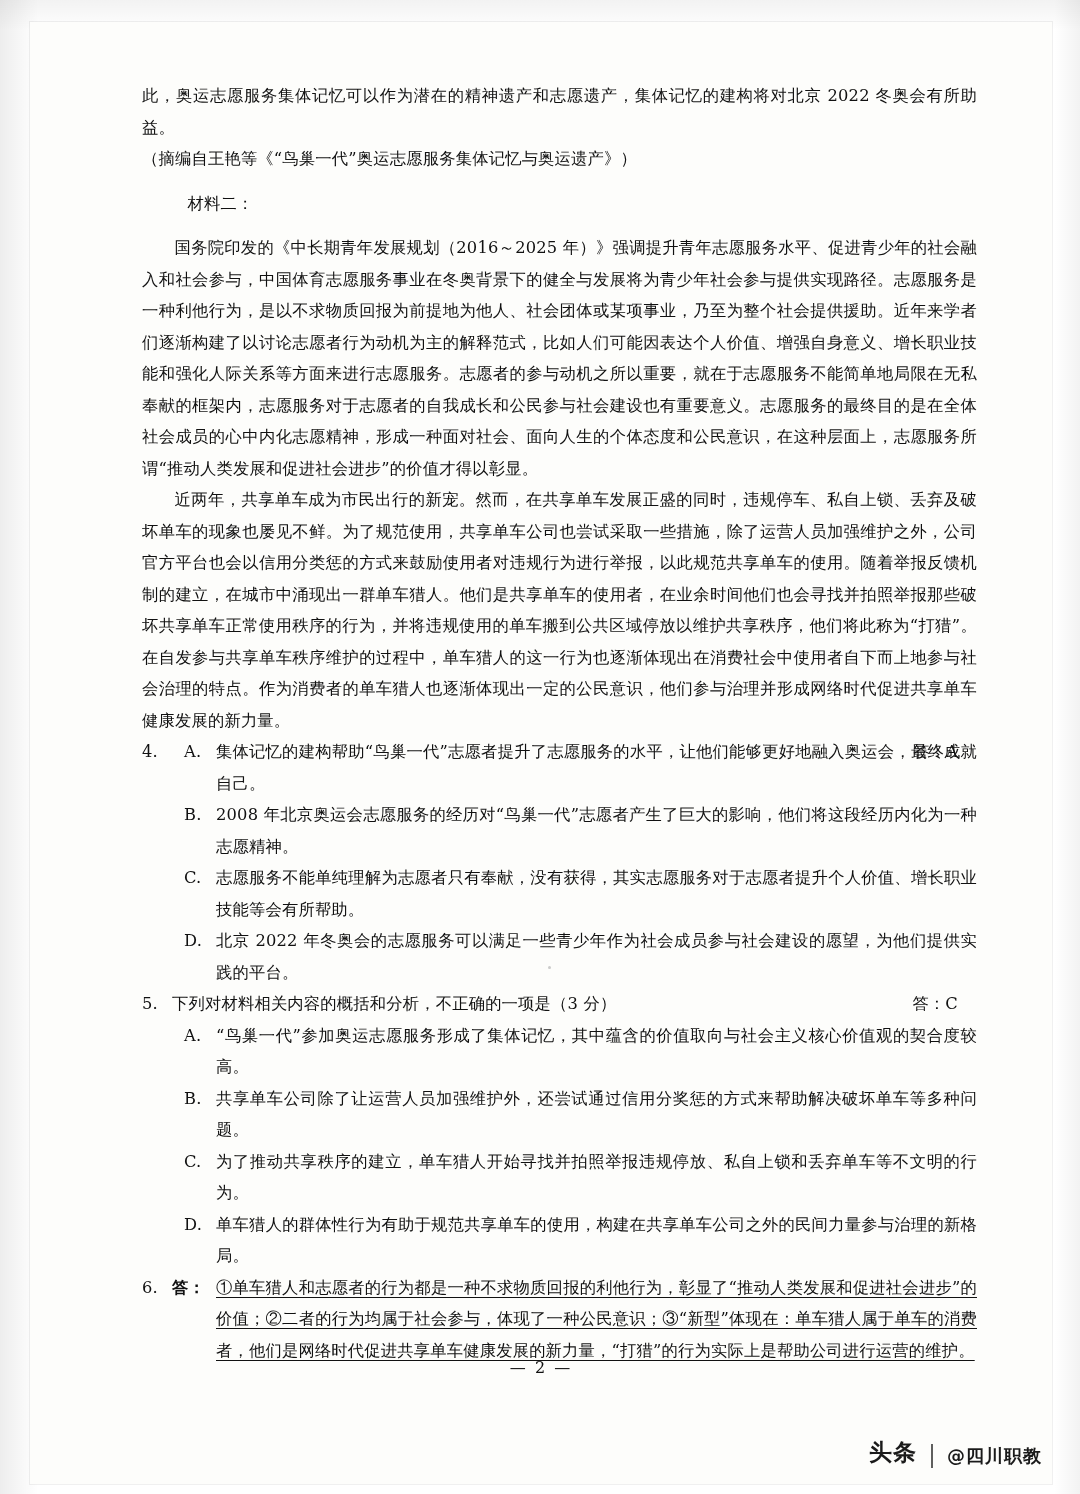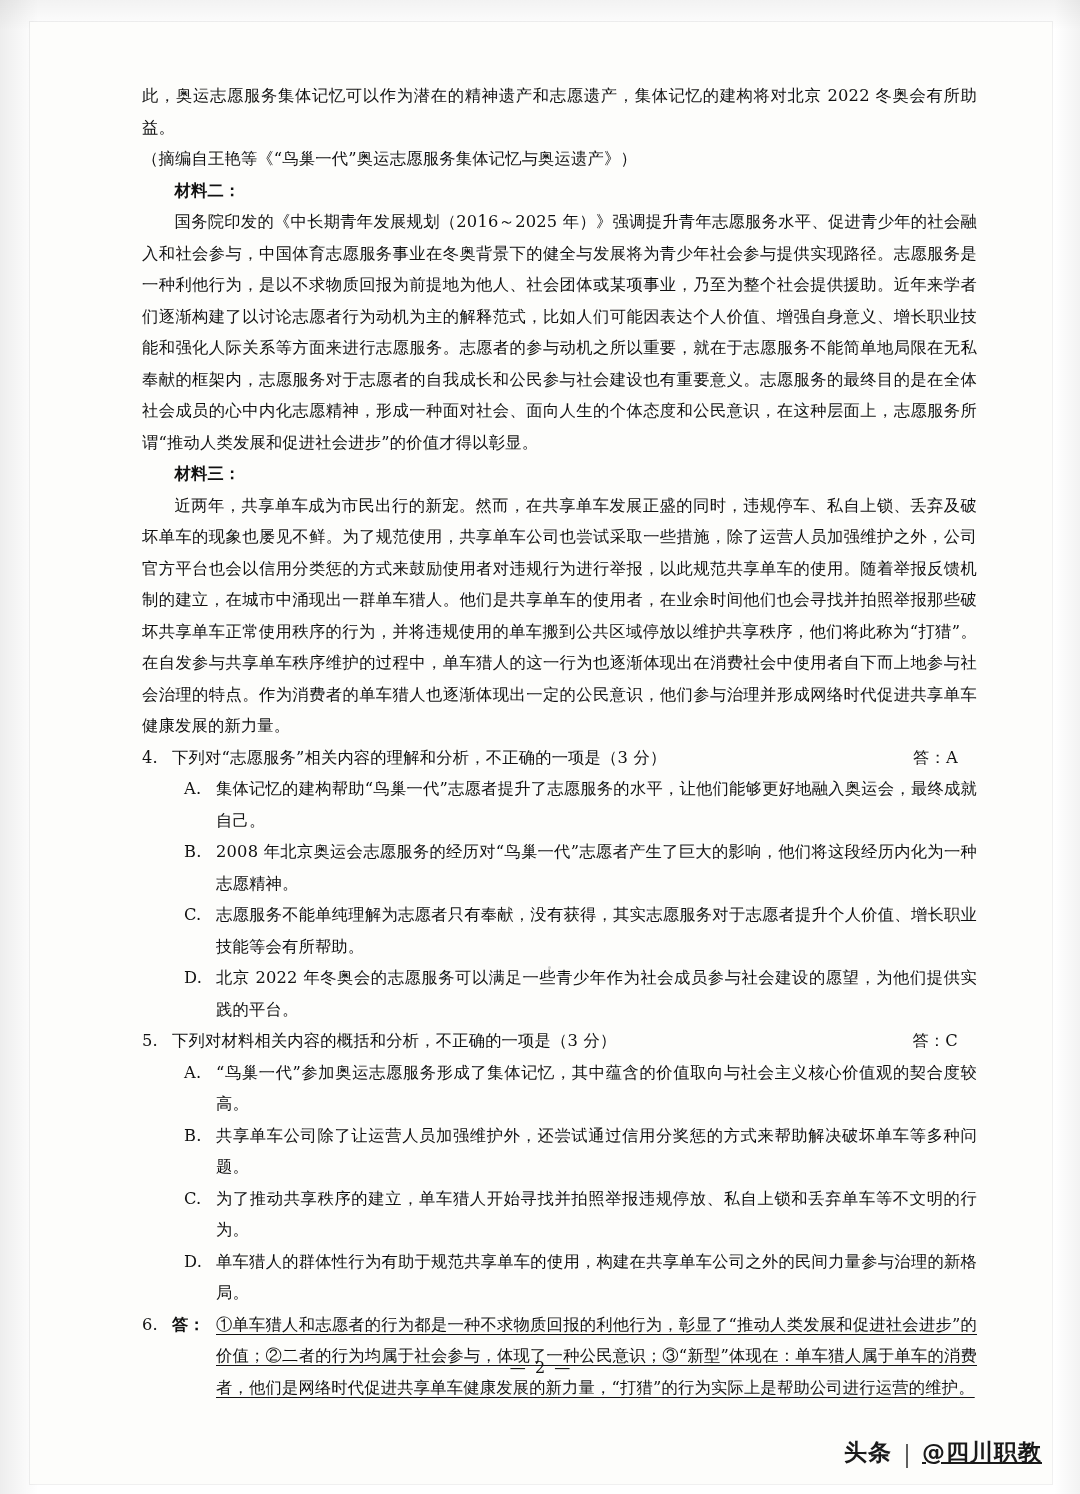--- a/index.html
+++ b/index.html
@@ -49,23 +49,23 @@
     margin: 0;
     text-indent: 2em;
   }
   .p.noindent { text-indent: 0; }
   .src {
     margin: 0;
     text-align: left;
     padding-right: 8px;
   }
   .label {
-    margin: 0;
+    margin: 13px;
     text-indent: 2em;
-    font-weight: 700;
+    font-weight: 400;
   }
   .qrow {
     position: relative;
     margin: 0;
     padding-left: 30px;
   }
   .qnum {
     position: absolute;
     left: 0;
     top: 0;
@@ -119,25 +119,24 @@
     color: #1a1a1a;
     letter-spacing: 1px;
   }
   .wm-bar {
     width: 2px;
     height: 24px;
     background: #2a2a2a;
     opacity: 0.75;
   }
   .wm-text {
-    font-size: 23px;
+    font-size: 18px;
     font-weight: 700;
     color: #1a1a1a;
     letter-spacing: 1px;
-    text-decoration: underline;
   }
   .speck {
     position: absolute;
     background: #999;
     border-radius: 50%;
     opacity: 0.5;
   }
 </style>
 </head>
 <body>
@@ -146,26 +145,24 @@
   <div class="paper">
 
     <div class="content">
 
       <p class="p noindent">此，奥运志愿服务集体记忆可以作为潜在的精神遗产和志愿遗产，集体记忆的建构将对北京 2022 冬奥会有所助益。</p>
       <p class="src">（摘编自王艳等《“鸟巢一代”奥运志愿服务集体记忆与奥运遗产》）</p>
 
       <p class="label">材料二：</p>
       <p class="p">国务院印发的《中长期青年发展规划（2016～2025 年）》强调提升青年志愿服务水平、促进青少年的社会融入和社会参与，中国体育志愿服务事业在冬奥背景下的健全与发展将为青少年社会参与提供实现路径。志愿服务是一种利他行为，是以不求物质回报为前提地为他人、社会团体或某项事业，乃至为整个社会提供援助。近年来学者们逐渐构建了以讨论志愿者行为动机为主的解释范式，比如人们可能因表达个人价值、增强自身意义、增长职业技能和强化人际关系等方面来进行志愿服务。志愿者的参与动机之所以重要，就在于志愿服务不能简单地局限在无私奉献的框架内，志愿服务对于志愿者的自我成长和公民参与社会建设也有重要意义。志愿服务的最终目的是在全体社会成员的心中内化志愿精神，形成一种面对社会、面向人生的个体态度和公民意识，在这种层面上，志愿服务所谓“推动人类发展和促进社会进步”的价值才得以彰显。</p>
 
-      <p class="label">材料三：</p>
       <p class="p">近两年，共享单车成为市民出行的新宠。然而，在共享单车发展正盛的同时，违规停车、私自上锁、丢弃及破坏单车的现象也屡见不鲜。为了规范使用，共享单车公司也尝试采取一些措施，除了运营人员加强维护之外，公司官方平台也会以信用分类惩的方式来鼓励使用者对违规行为进行举报，以此规范共享单车的使用。随着举报反馈机制的建立，在城市中涌现出一群单车猎人。他们是共享单车的使用者，在业余时间他们也会寻找并拍照举报那些破坏共享单车正常使用秩序的行为，并将违规使用的单车搬到公共区域停放以维护共享秩序，他们将此称为“打猎”。在自发参与共享单车秩序维护的过程中，单车猎人的这一行为也逐渐体现出在消费社会中使用者自下而上地参与社会治理的特点。作为消费者的单车猎人也逐渐体现出一定的公民意识，他们参与治理并形成网络时代促进共享单车健康发展的新力量。</p>
 
       <div class="qrow">
         <span class="qnum">4.</span>
-        <span>下列对“志愿服务”相关内容的理解和分析，不正确的一项是（3 分）</span>
         <span class="ansbox">答：A</span>
       </div>
       <div class="opt">
         <span class="optletter">A.</span>
         <span>集体记忆的建构帮助“鸟巢一代”志愿者提升了志愿服务的水平，让他们能够更好地融入奥运会，最终成就自己。</span>
       </div>
       <div class="opt">
         <span class="optletter">B.</span>
         <span>2008 年北京奥运会志愿服务的经历对“鸟巢一代”志愿者产生了巨大的影响，他们将这段经历内化为一种志愿精神。</span>
       </div>

